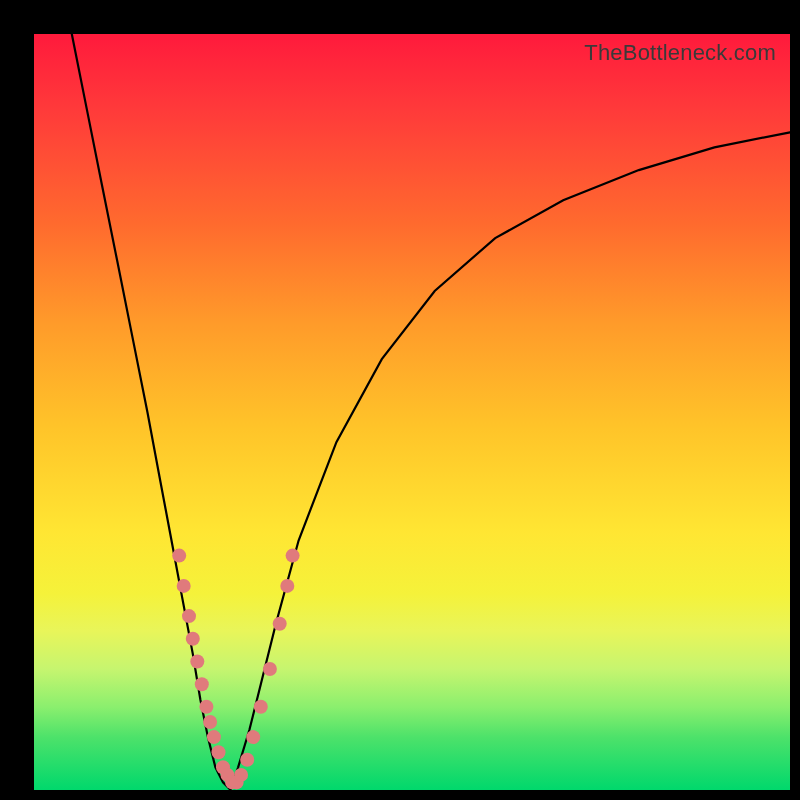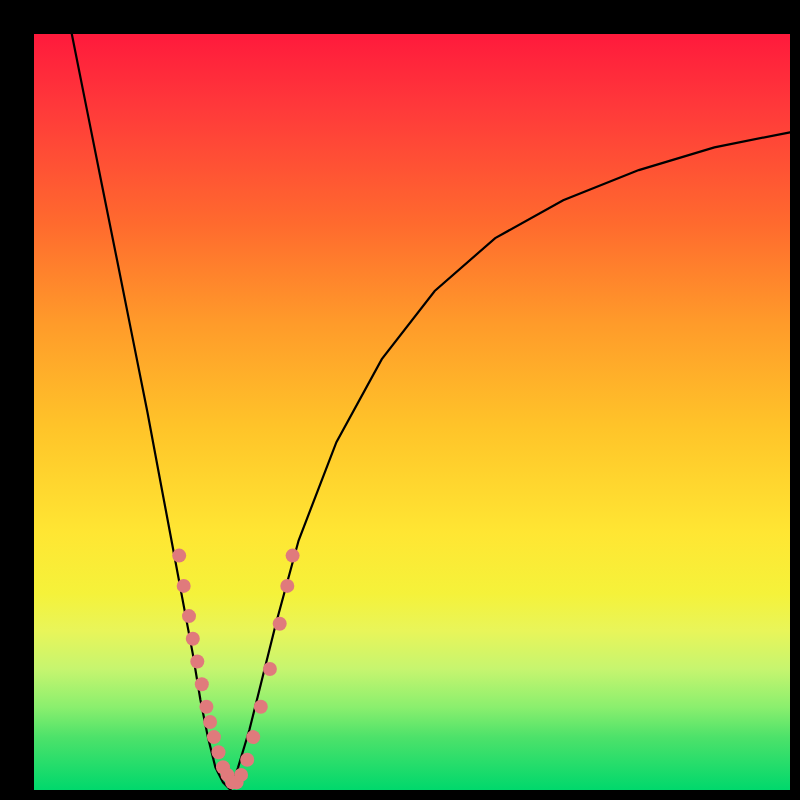--- a/index.html
+++ b/index.html
@@ -68,20 +68,21 @@
   }
   .dot {
     fill: #e07a7c;
   }
 </style>
 </head>
 <body>
 
 <div class="frame">
   <div class="plot-area">
+    <div class="watermark">TheBottleneck.com</div>
     <svg class="curves" viewBox="0 0 756 756" preserveAspectRatio="none">
       <path id="left-branch" class="curve" d="M37.8 0.0 L52.9 75.6 L68.0 151.2 L83.2 226.8 L98.3 302.4 L113.4 378.0 L124.7 438.5 L136.1 499.0 L147.4 559.4 L158.8 619.9 L166.3 665.3 L173.9 703.1 L181.4 733.3 L189.0 748.4 L196.6 756.0"></path>
       <path id="right-branch" class="curve" d="M196.6 756.0 L204.1 733.3 L215.5 695.5 L226.8 650.2 L241.9 589.7 L264.6 506.5 L302.4 408.2 L347.8 325.1 L400.7 257.0 L461.2 204.1 L529.2 166.3 L604.8 136.1 L680.4 113.4 L756.0 98.3"></path>
       <g id="dots">
           <circle cx="145.2" cy="521.6" r="7" class="dot"></circle>
           <circle cx="149.7" cy="551.9" r="7" class="dot"></circle>
           <circle cx="155.0" cy="582.1" r="7" class="dot"></circle>
           <circle cx="158.8" cy="604.8" r="7" class="dot"></circle>
           <circle cx="163.3" cy="627.5" r="7" class="dot"></circle>
           <circle cx="167.8" cy="650.2" r="7" class="dot"></circle>

